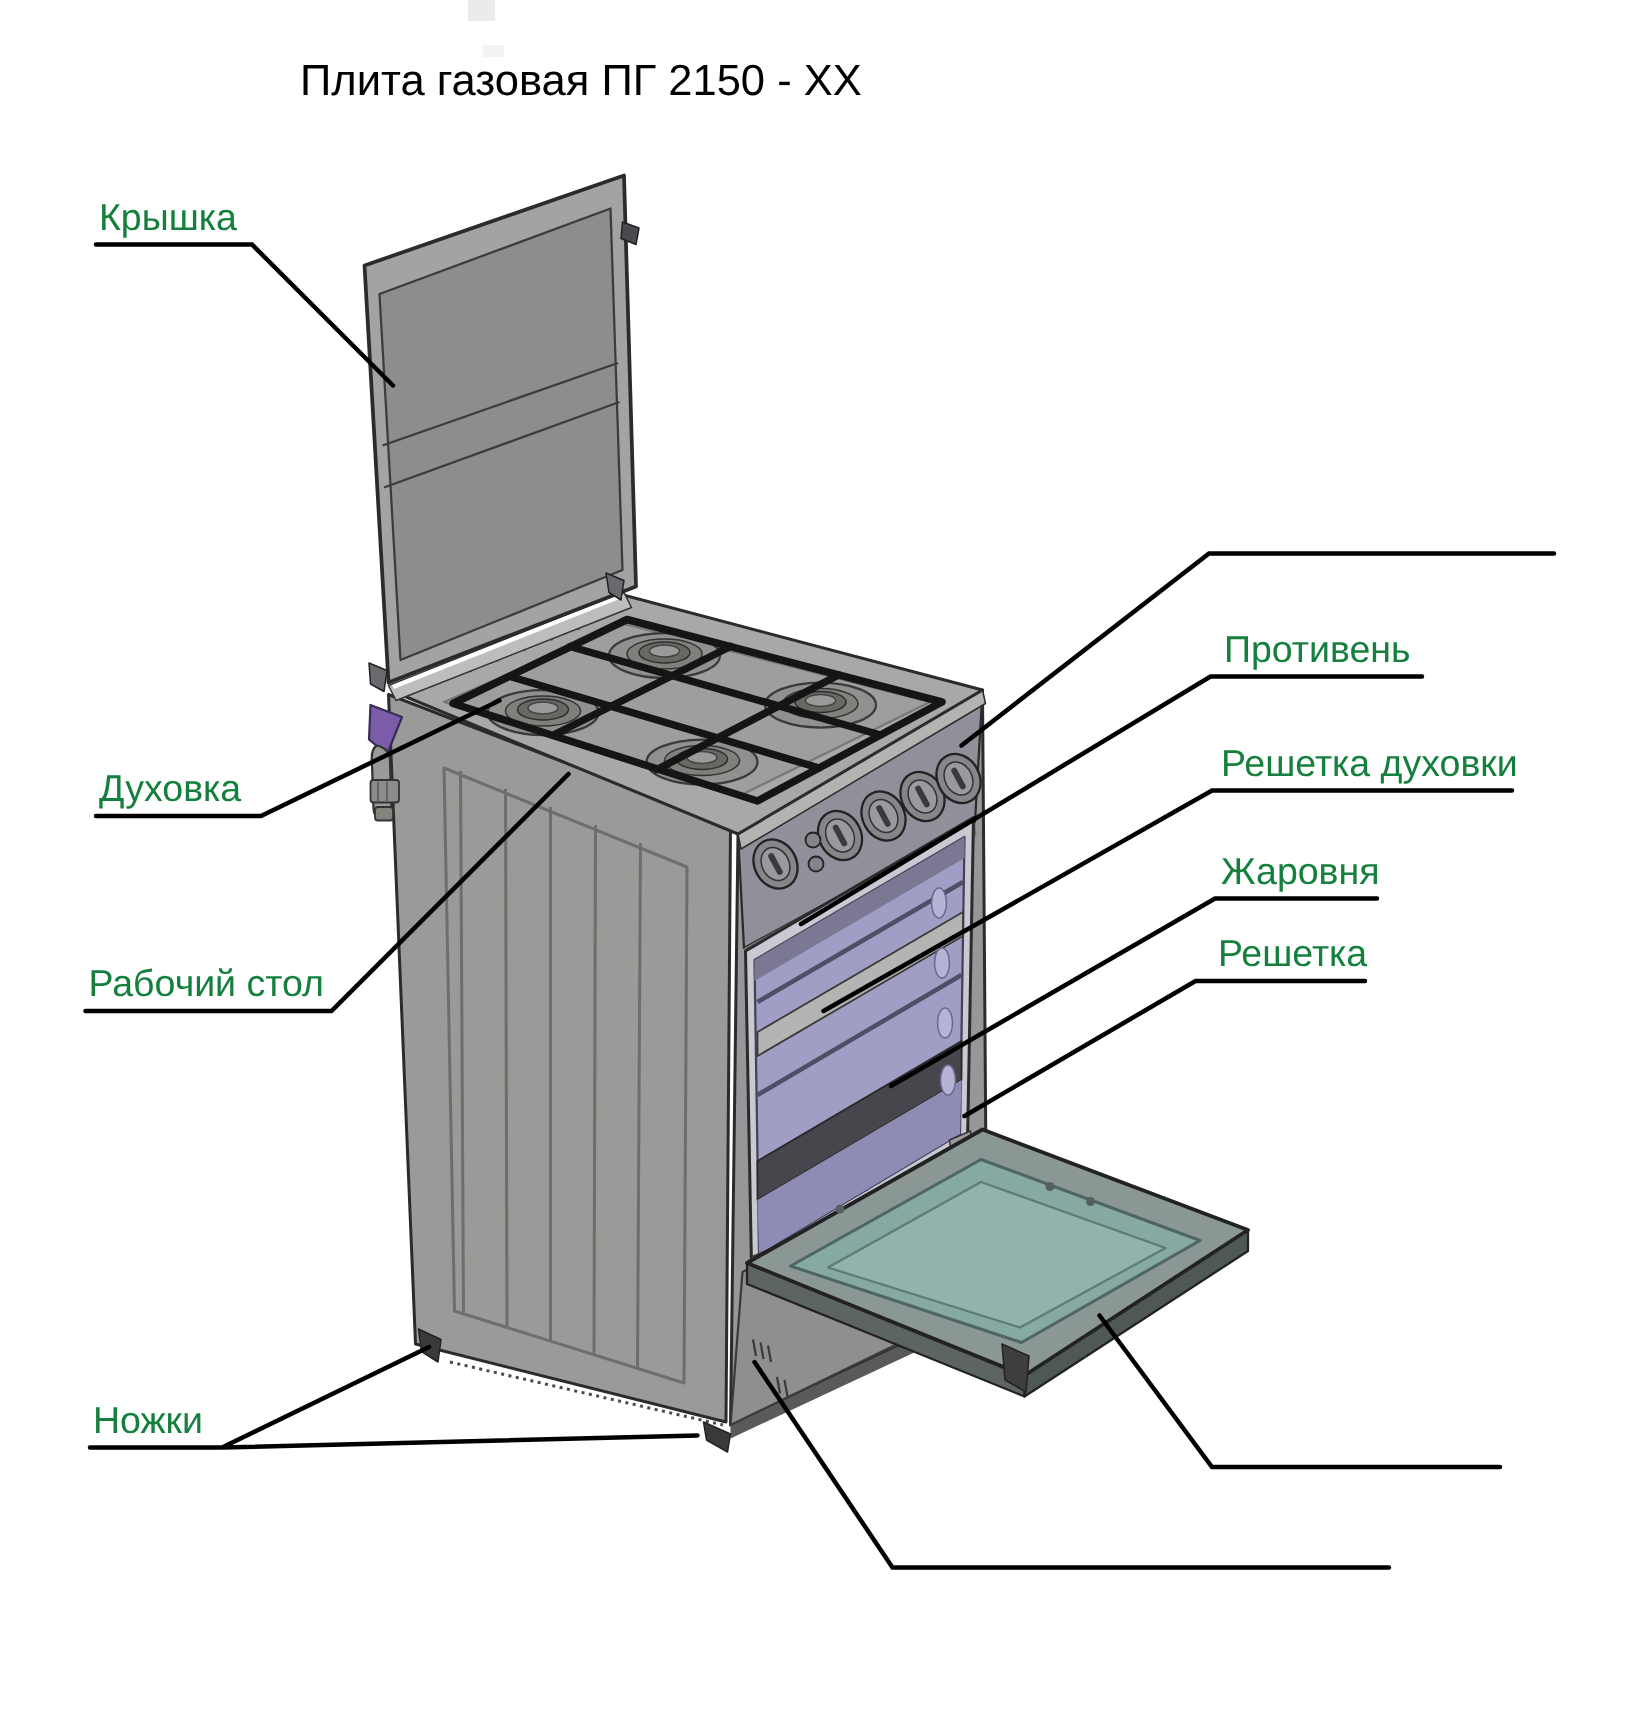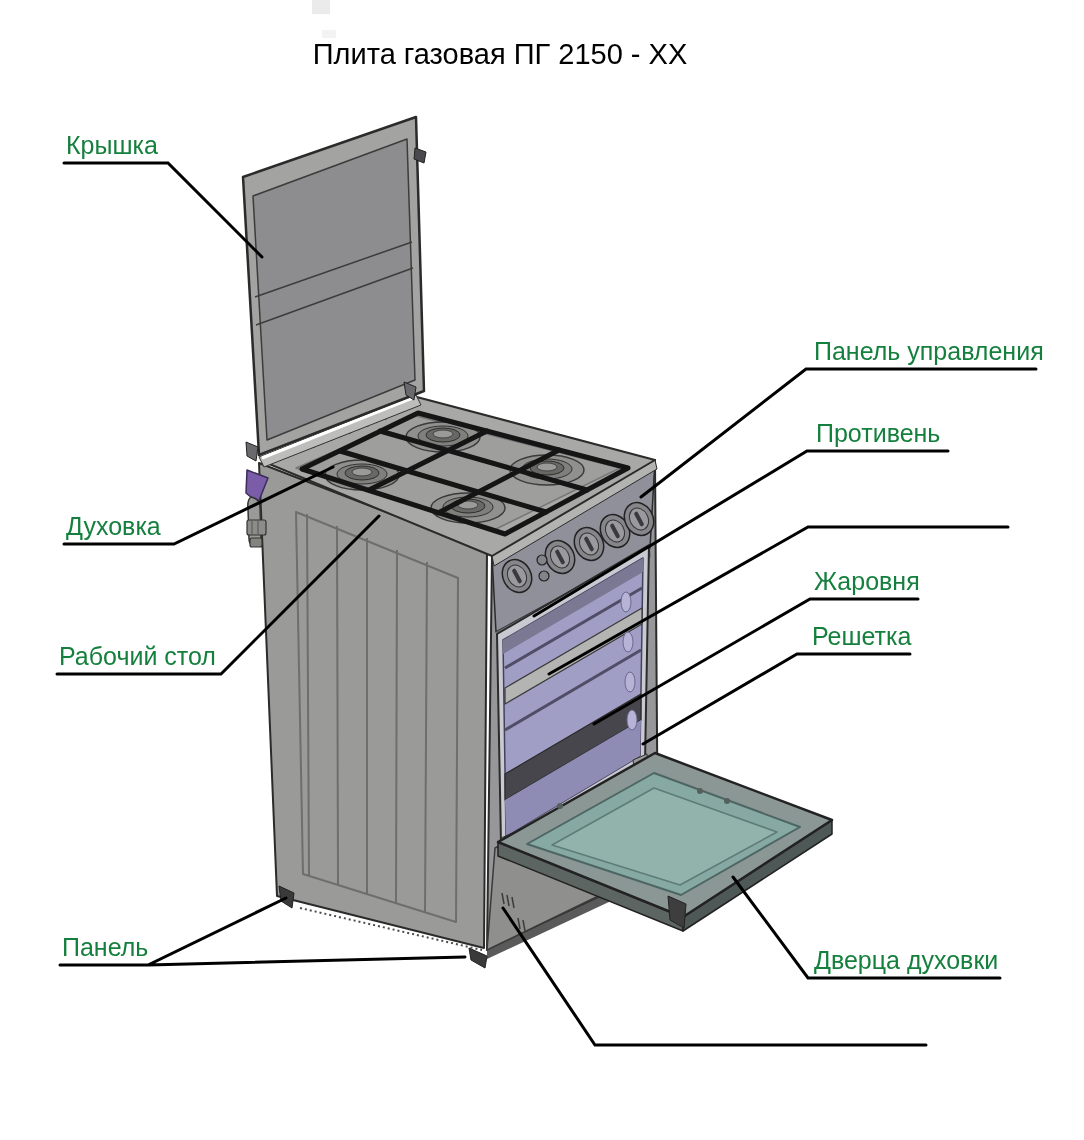--- a/index.html
+++ b/index.html
@@ -1,20 +1,20 @@
 <!DOCTYPE html>
 <html><head>
 <meta charset="utf-8">
 <style>
   html,body{margin:0;padding:0;background:#ffffff;}
   #stage{position:relative;width:1084px;height:1140px;background:#ffffff;overflow:hidden;
          font-family:"Liberation Sans",sans-serif;color:#000;}
   #diagram-svg{position:absolute;left:0;top:0;}
   .lbl{position:absolute;font-size:25px;line-height:1.1;white-space:nowrap;color:#15803d;}
-  .title{position:absolute;left:200px;top:38px;width:600px;text-align:center;
+  .title{position:absolute;left:200px;top:38px;width:600px;text-align:left;
          font-size:29px;white-space:nowrap;}
   .footer{position:absolute;left:190px;top:1080px;font-size:26px;white-space:nowrap;}
 </style>
 </head>
 <body>
 
 <div id="stage">
 
   <svg id="diagram-svg" width="1084" height="1140" viewBox="0 0 1084 1140">
 
@@ -213,22 +213,21 @@
       <path d="M918,599 L810,599 L594,724"></path>
       <path d="M910,654 L797,654 L643,744"></path>
       <path d="M733,877 L808,978 L1000,978"></path>
       <path d="M503,908 L595,1045 L926,1045"></path>
     </g>
   </svg>
 
   <div class="title">Плита газовая ПГ 2150 - ХХ</div>
 
   <div class="lbl" style="left:66px;top:132px">Крышка</div>
-  <div class="lbl" style="left:814px;top:338px">Панель управления</div>
   <div class="lbl" style="left:816px;top:420px">Противень</div>
+  <div class="lbl" style="left:814px;top:496px">Решетка духовки</div>
   <div class="lbl" style="left:814px;top:568px">Жаровня</div>
   <div class="lbl" style="left:812px;top:623px">Решетка</div>
   <div class="lbl" style="left:66px;top:513px">Духовка</div>
   <div class="lbl" style="left:59px;top:643px">Рабочий стол</div>
-  <div class="lbl" style="left:62px;top:934px">Панель</div>
-  <div class="lbl" style="left:814px;top:947px">Дверца духовки</div>
+  <div class="lbl" style="left:62px;top:934px">Ножки</div>
 
 </div>
 
 </body></html>

